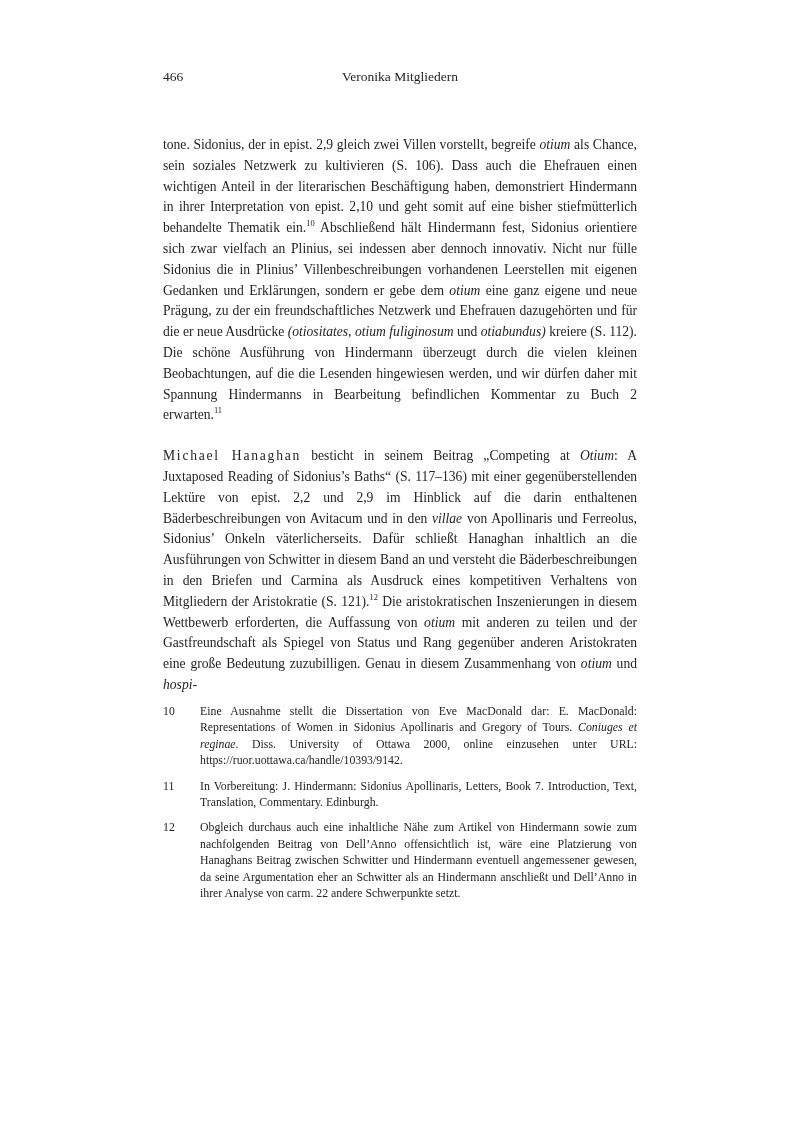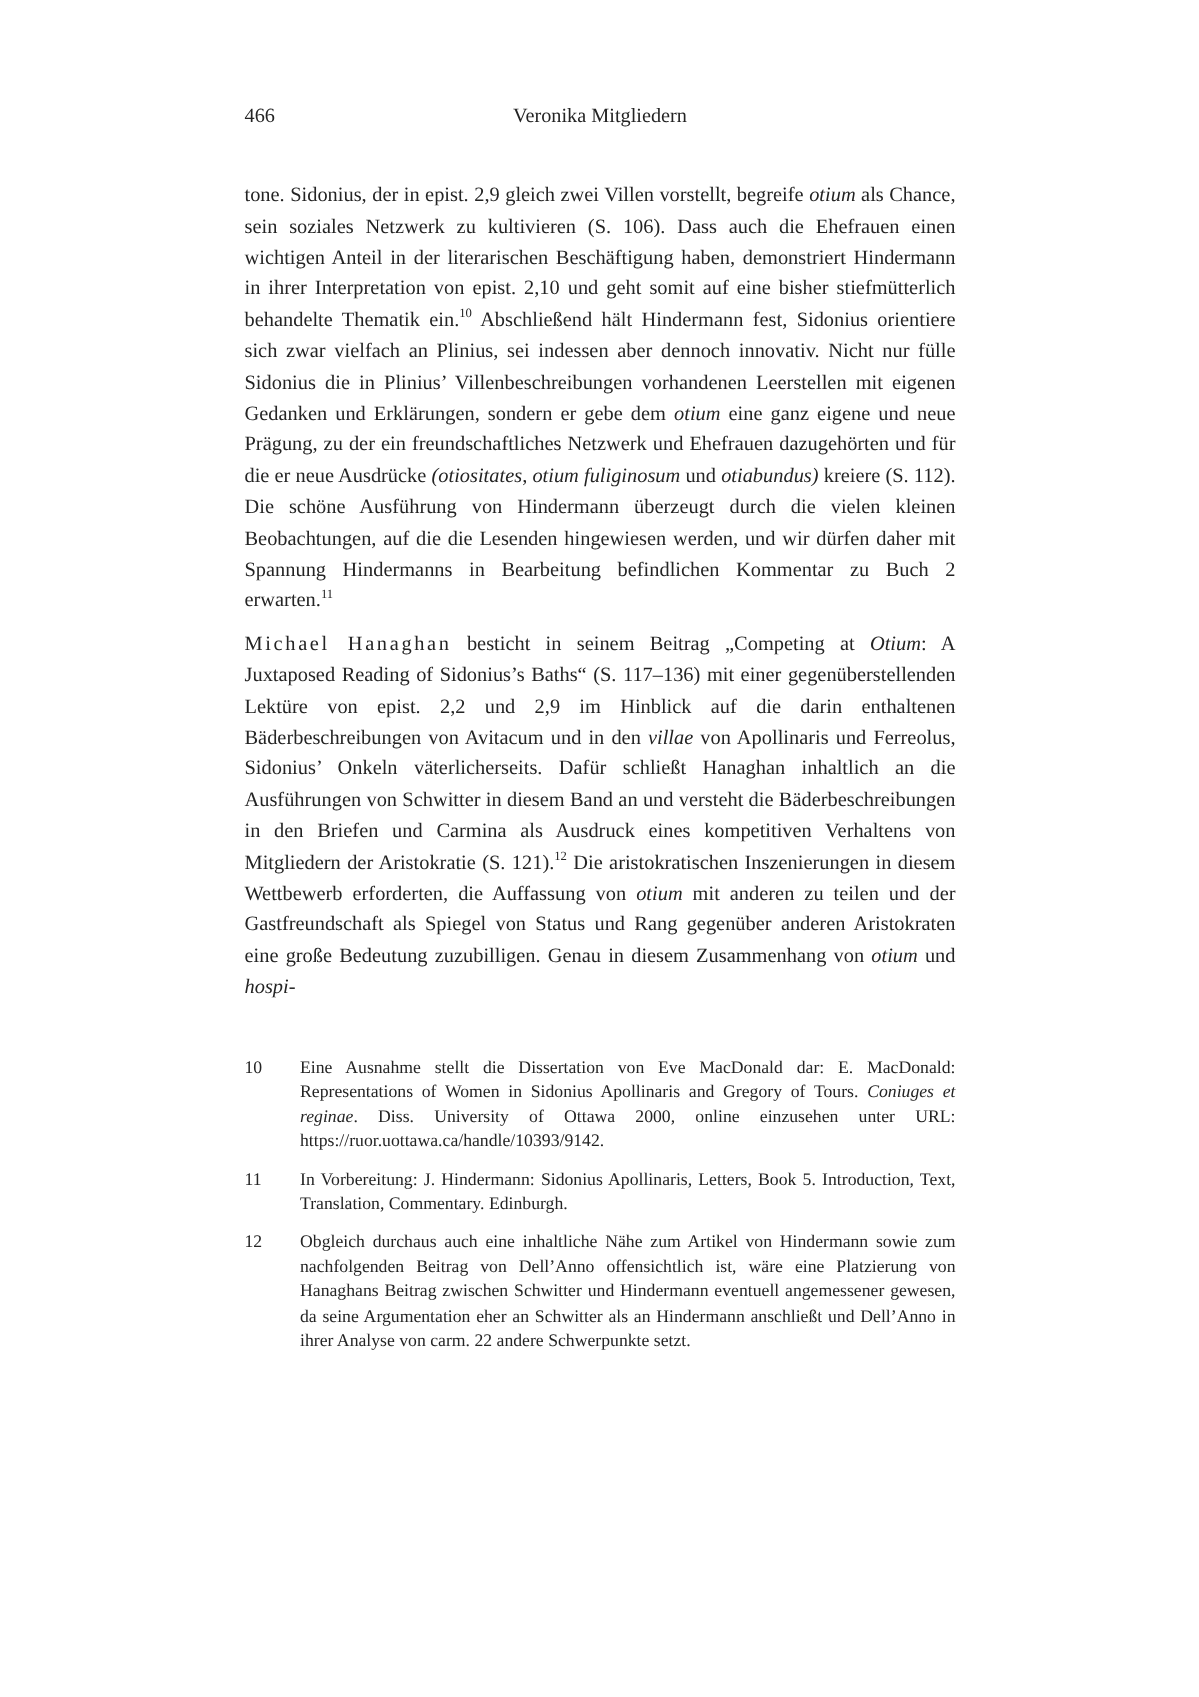--- a/index.html
+++ b/index.html
@@ -26,33 +26,33 @@
     text-align: center;
   }
   .page-number {
     position: absolute;
     left: 0;
     top: 0;
     text-align: left;
   }
   .body-text {
     position: absolute;
-    top: 120px;
+    top: 135px;
     left: 163px;
     width: 474px;
     font-size: 13.6px;
     line-height: 20.8px;
     text-align: justify;
     hyphens: auto;
   }
   .body-text p {
     margin: 0;
   }
   .body-text p + p {
-    margin-top: 8px;
+    margin-top: 20px;
   }
   .footnotes {
     position: absolute;
     top: 703px;
     left: 163px;
     width: 474px;
     font-size: 11.8px;
     line-height: 16.4px;
   }
   .footnote {
@@ -90,21 +90,21 @@
     <p><span class="spaced">Michael Hanaghan</span><span> besticht in seinem Beitrag „Competing at </span><span class="it">Otium</span><span>: A Juxtaposed Reading of Sidonius’s Baths“ (S. 117–136) mit einer gegenüberstellenden Lektüre von epist. 2,2 und 2,9 im Hinblick auf die darin enthaltenen Bäderbeschreibungen von Avitacum und in den </span><span class="it">villae</span><span> von Apollinaris und Ferreolus, Sidonius’ Onkeln väterlicherseits. Dafür schließt Hanaghan inhaltlich an die Ausführungen von Schwitter in diesem Band an und versteht die Bäderbeschreibungen in den Briefen und Carmina als Ausdruck eines kompetitiven Verhaltens von Mitgliedern der Aristokratie (S. 121).</span><sup class="fnref">12</sup><span> Die aristokratischen Inszenierungen in diesem Wettbewerb erforderten, die Auffassung von </span><span class="it">otium</span><span> mit anderen zu teilen und der Gastfreundschaft als Spiegel von Status und Rang gegenüber anderen Aristokraten eine große Bedeutung zuzubilligen. Genau in diesem Zusammenhang von </span><span class="it">otium</span><span> und </span><span class="it">hospi-</span></p>
   </main>
 
   <section class="footnotes">
     <div class="footnote">
       <span class="fn-num">10</span>
       <span class="fn-body"><span>Eine Ausnahme stellt die Dissertation von Eve MacDonald dar: E. MacDonald: Representations of Women in Sidonius Apollinaris and Gregory of Tours. </span><span class="it">Coniuges et reginae</span><span>. Diss. University of Ottawa 2000, online einzusehen unter URL: </span><span>https://ruor.uottawa.ca/handle/10393/9142</span><span>.</span></span>
     </div>
     <div class="footnote">
       <span class="fn-num">11</span>
-      <span class="fn-body"><span>In Vorbereitung: J. Hindermann: Sidonius Apollinaris, Letters, Book 5. Introduction, Text, Translation, Commentary. Edinburgh.</span></span>
+      <span class="fn-body"><span>In Vorbereitung: J. Hindermann: Sidonius Apollinaris, Letters, Book 7. Introduction, Text, Translation, Commentary. Edinburgh.</span></span>
     </div>
     <div class="footnote">
       <span class="fn-num">12</span>
       <span class="fn-body"><span>Obgleich durchaus auch eine inhaltliche Nähe zum Artikel von Hindermann sowie zum nachfolgenden Beitrag von Dell’Anno offensichtlich ist, wäre eine Platzierung von Hanaghans Beitrag zwischen Schwitter und Hindermann eventuell angemessener gewesen, da seine Argumentation eher an Schwitter als an Hindermann anschließt und Dell’Anno in ihrer Analyse von carm. 22 andere Schwerpunkte setzt.</span></span>
     </div>
   </section>
 
 </div>
 
 </body></html>

